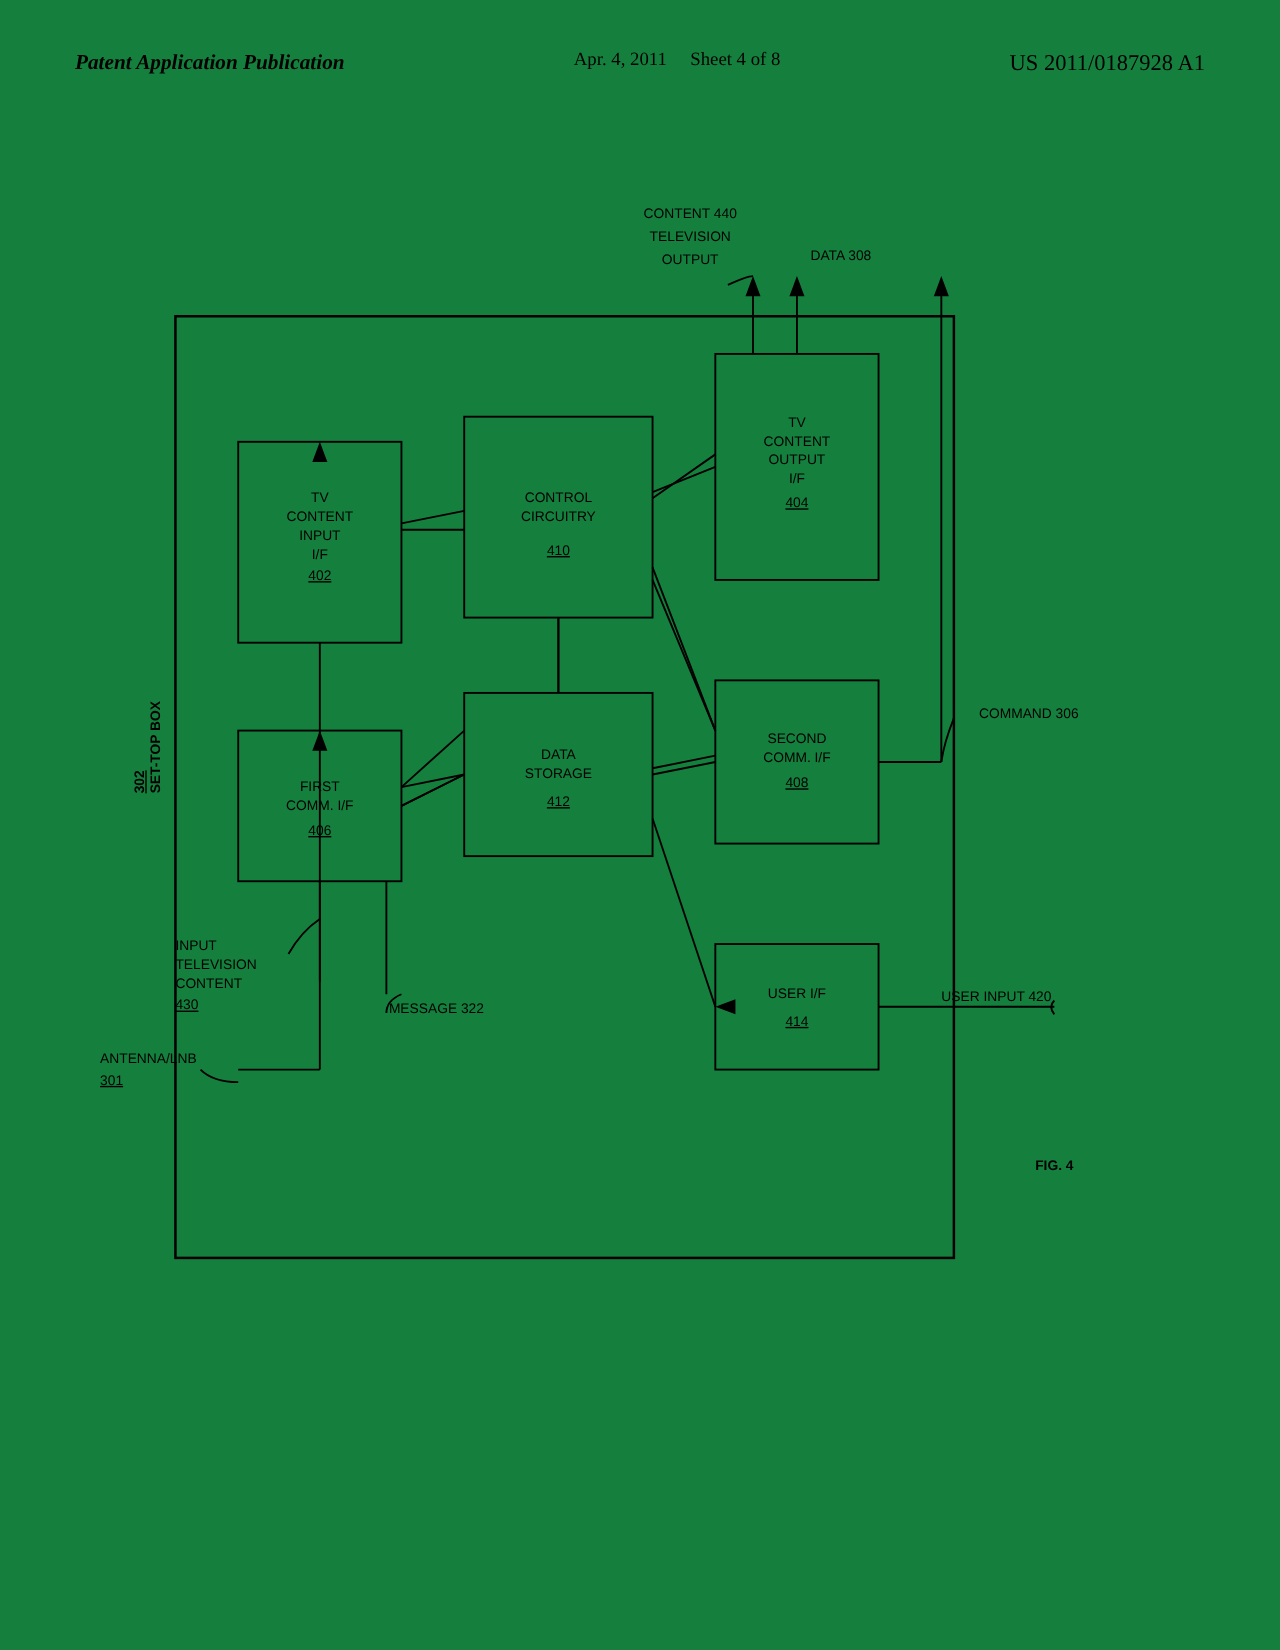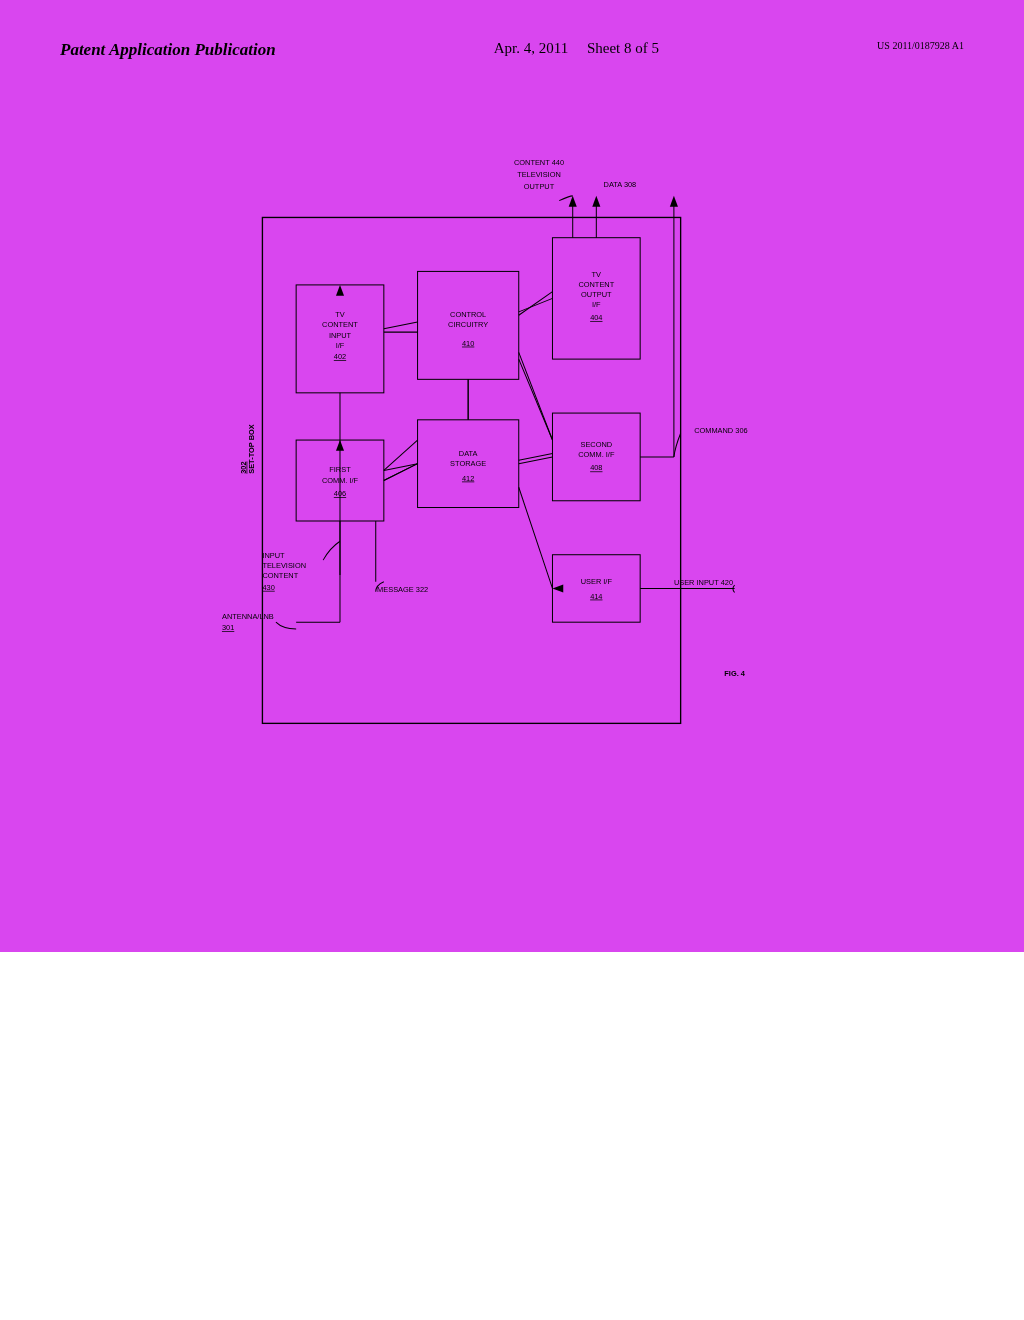--- a/index.html
+++ b/index.html
@@ -7,22 +7,22 @@
       background: #fff;
       font-family: 'Times New Roman', Times, serif;
       width: 1024px;
       height: 1320px;
       overflow: hidden;
       position: relative;
     }
 
     .page {
       width: 1024px;
-      height: 952px;
-      background: #d946ef;
+      height: 1320px;
+      background: #15803d;
       position: relative;
     }
 
     .header {
       display: flex;
       justify-content: space-between;
       align-items: flex-start;
       padding: 40px 60px 20px 60px;
       border-bottom: none;
     }
@@ -32,21 +32,21 @@
       font-size: 17px;
       font-style: italic;
     }
 
     .header-center {
       font-size: 15px;
       text-align: center;
     }
 
     .header-right {
-      font-size: 10px;
+      font-size: 18px;
       text-align: right;
     }
 
     .diagram-area {
       position: absolute;
       top: 150px;
       left: 60px;
       right: 60px;
       bottom: 60px;
     }
@@ -63,21 +63,21 @@
     }
   </style>
 </head>
 <body>
 
 <div class="page">
   <div class="header">
     <div class="header-left">Patent Application Publication</div>
     <div class="header-center">
       <span>Apr. 4, 2011</span>&nbsp;&nbsp;&nbsp;&nbsp;
-      <span>Sheet 8 of 5</span>
+      <span>Sheet 4 of 8</span>
     </div>
     <div class="header-right">US 2011/0187928 A1</div>
   </div>
 
   <div class="diagram-area">
     <svg viewBox="0 0 900 1100" xmlns="http://www.w3.org/2000/svg">
 
       <rect x="80" y="100" width="620" height="750" fill="none" stroke="#000" stroke-width="2"></rect>
 
       <text x="68" y="480" font-family="Arial, sans-serif" font-size="14" font-weight="bold" transform="rotate(-90,68,480)">SET-TOP BOX</text>

